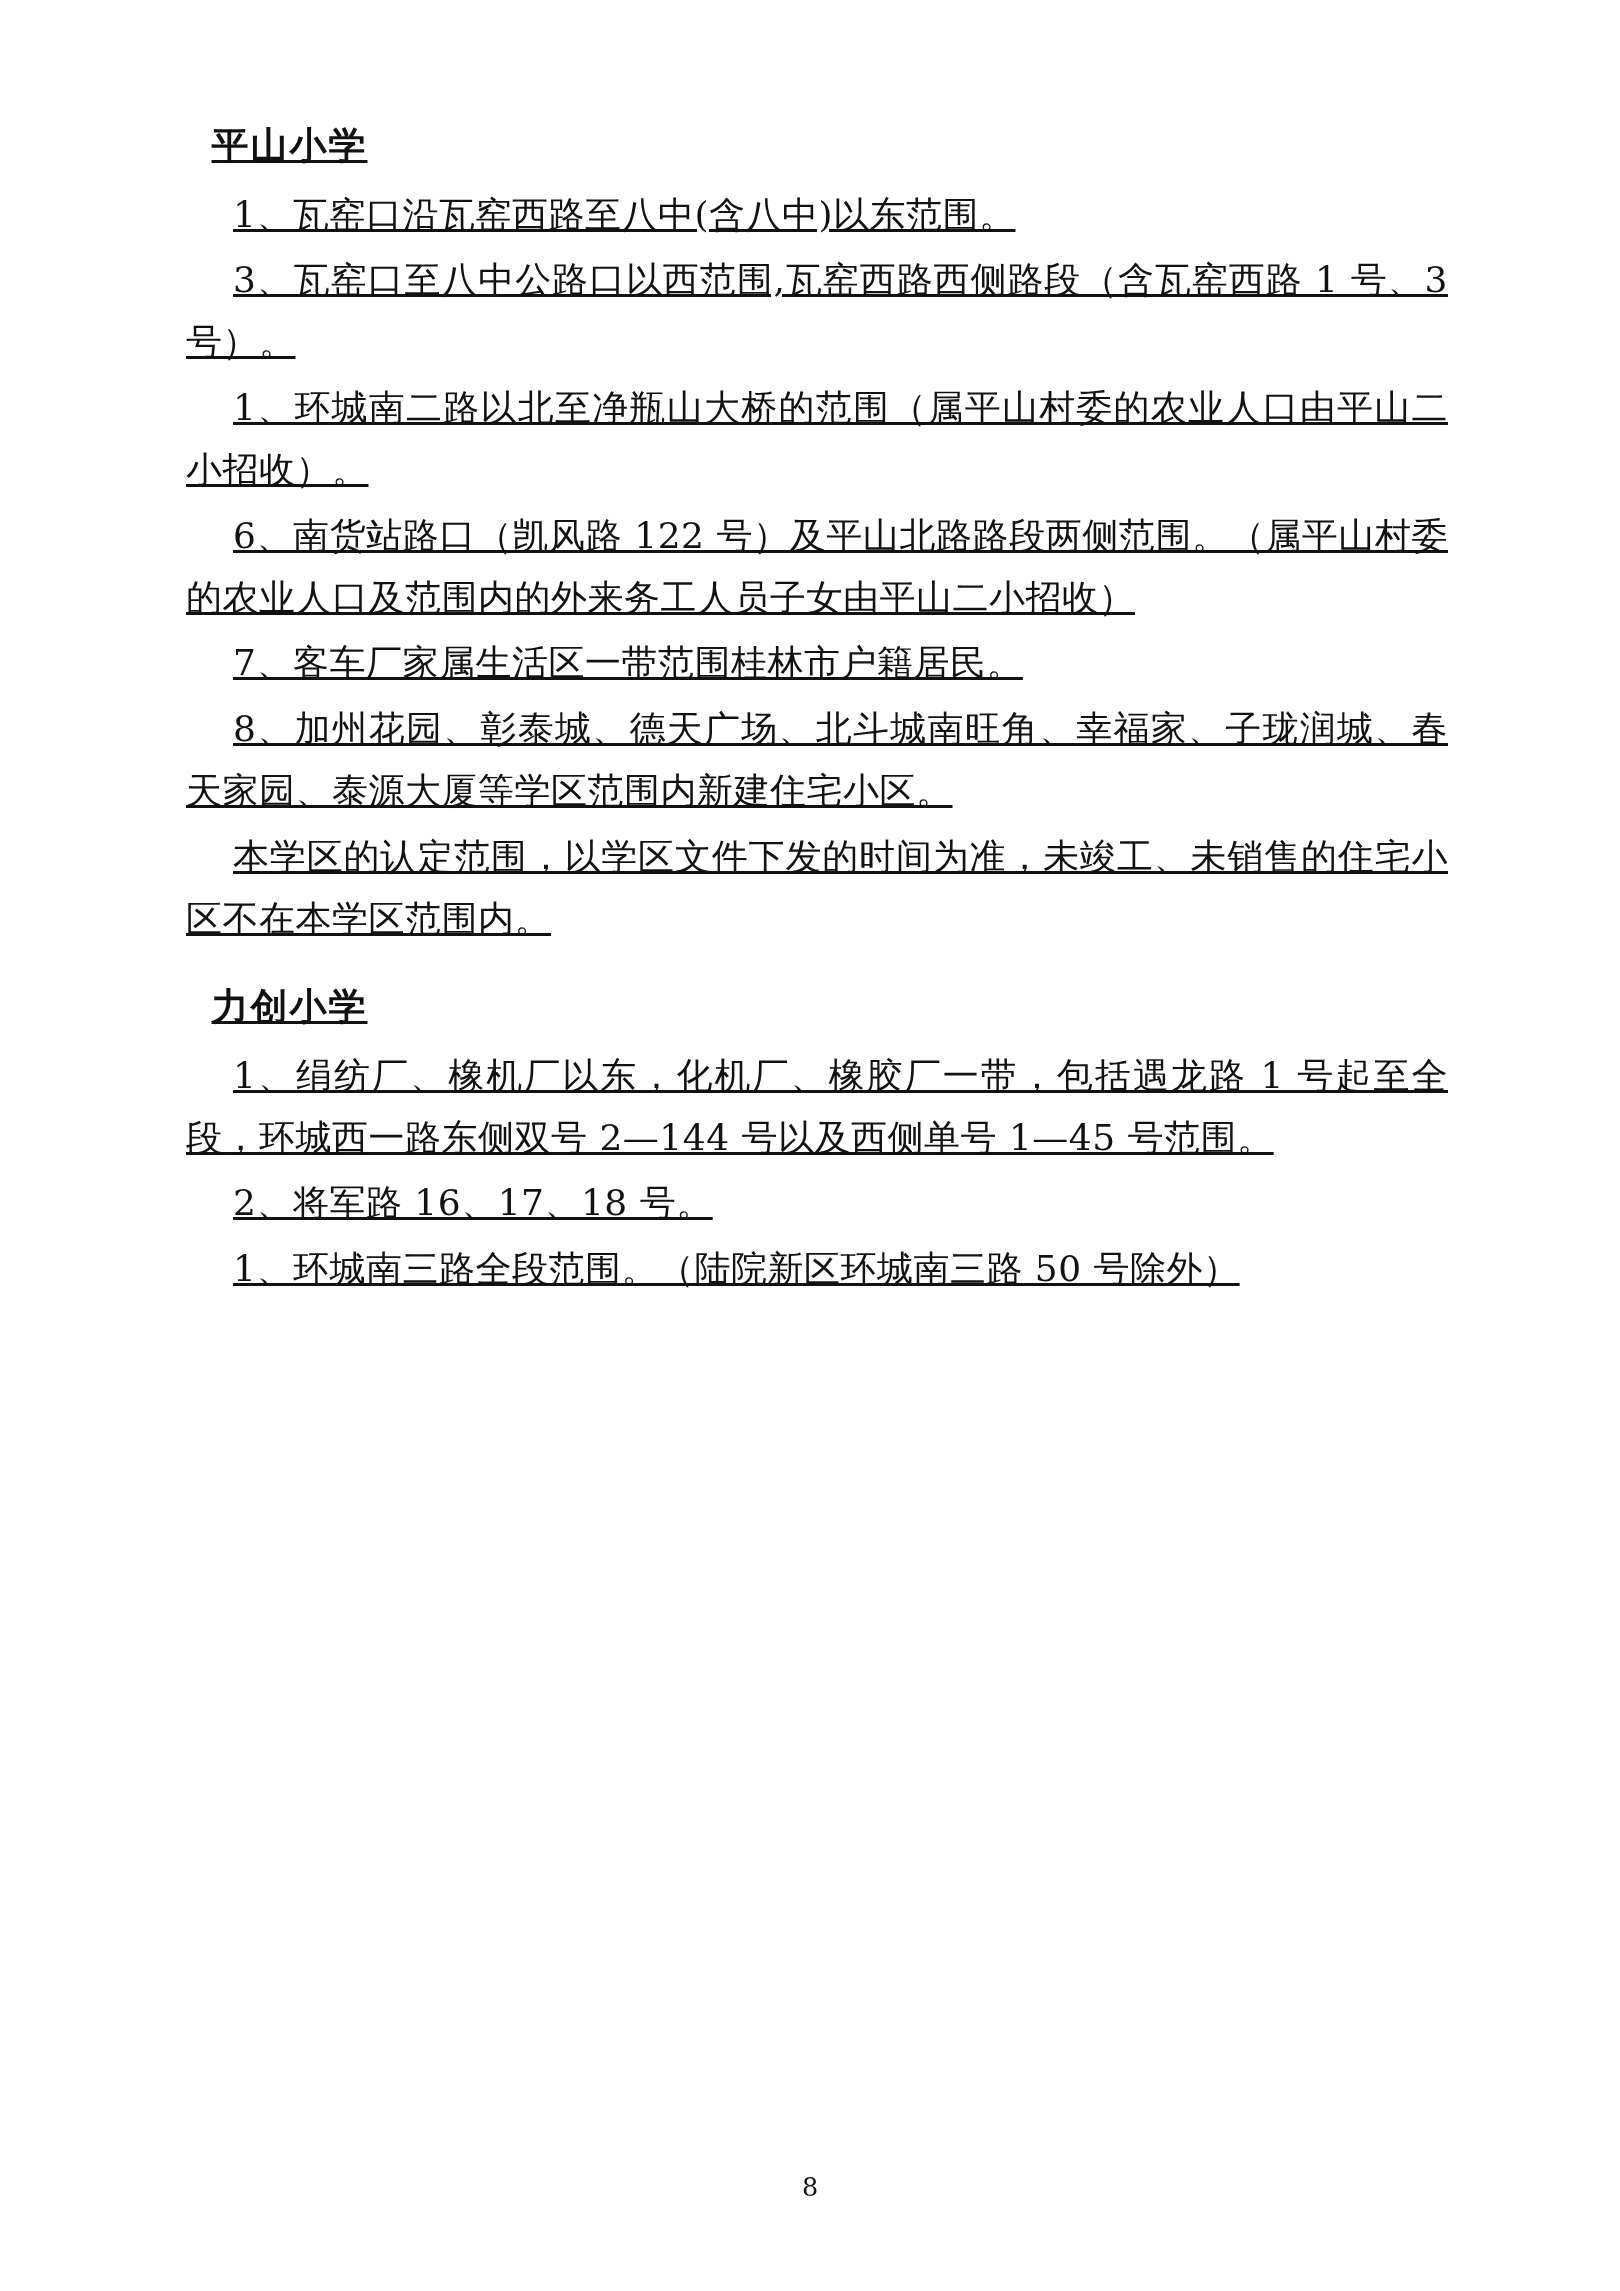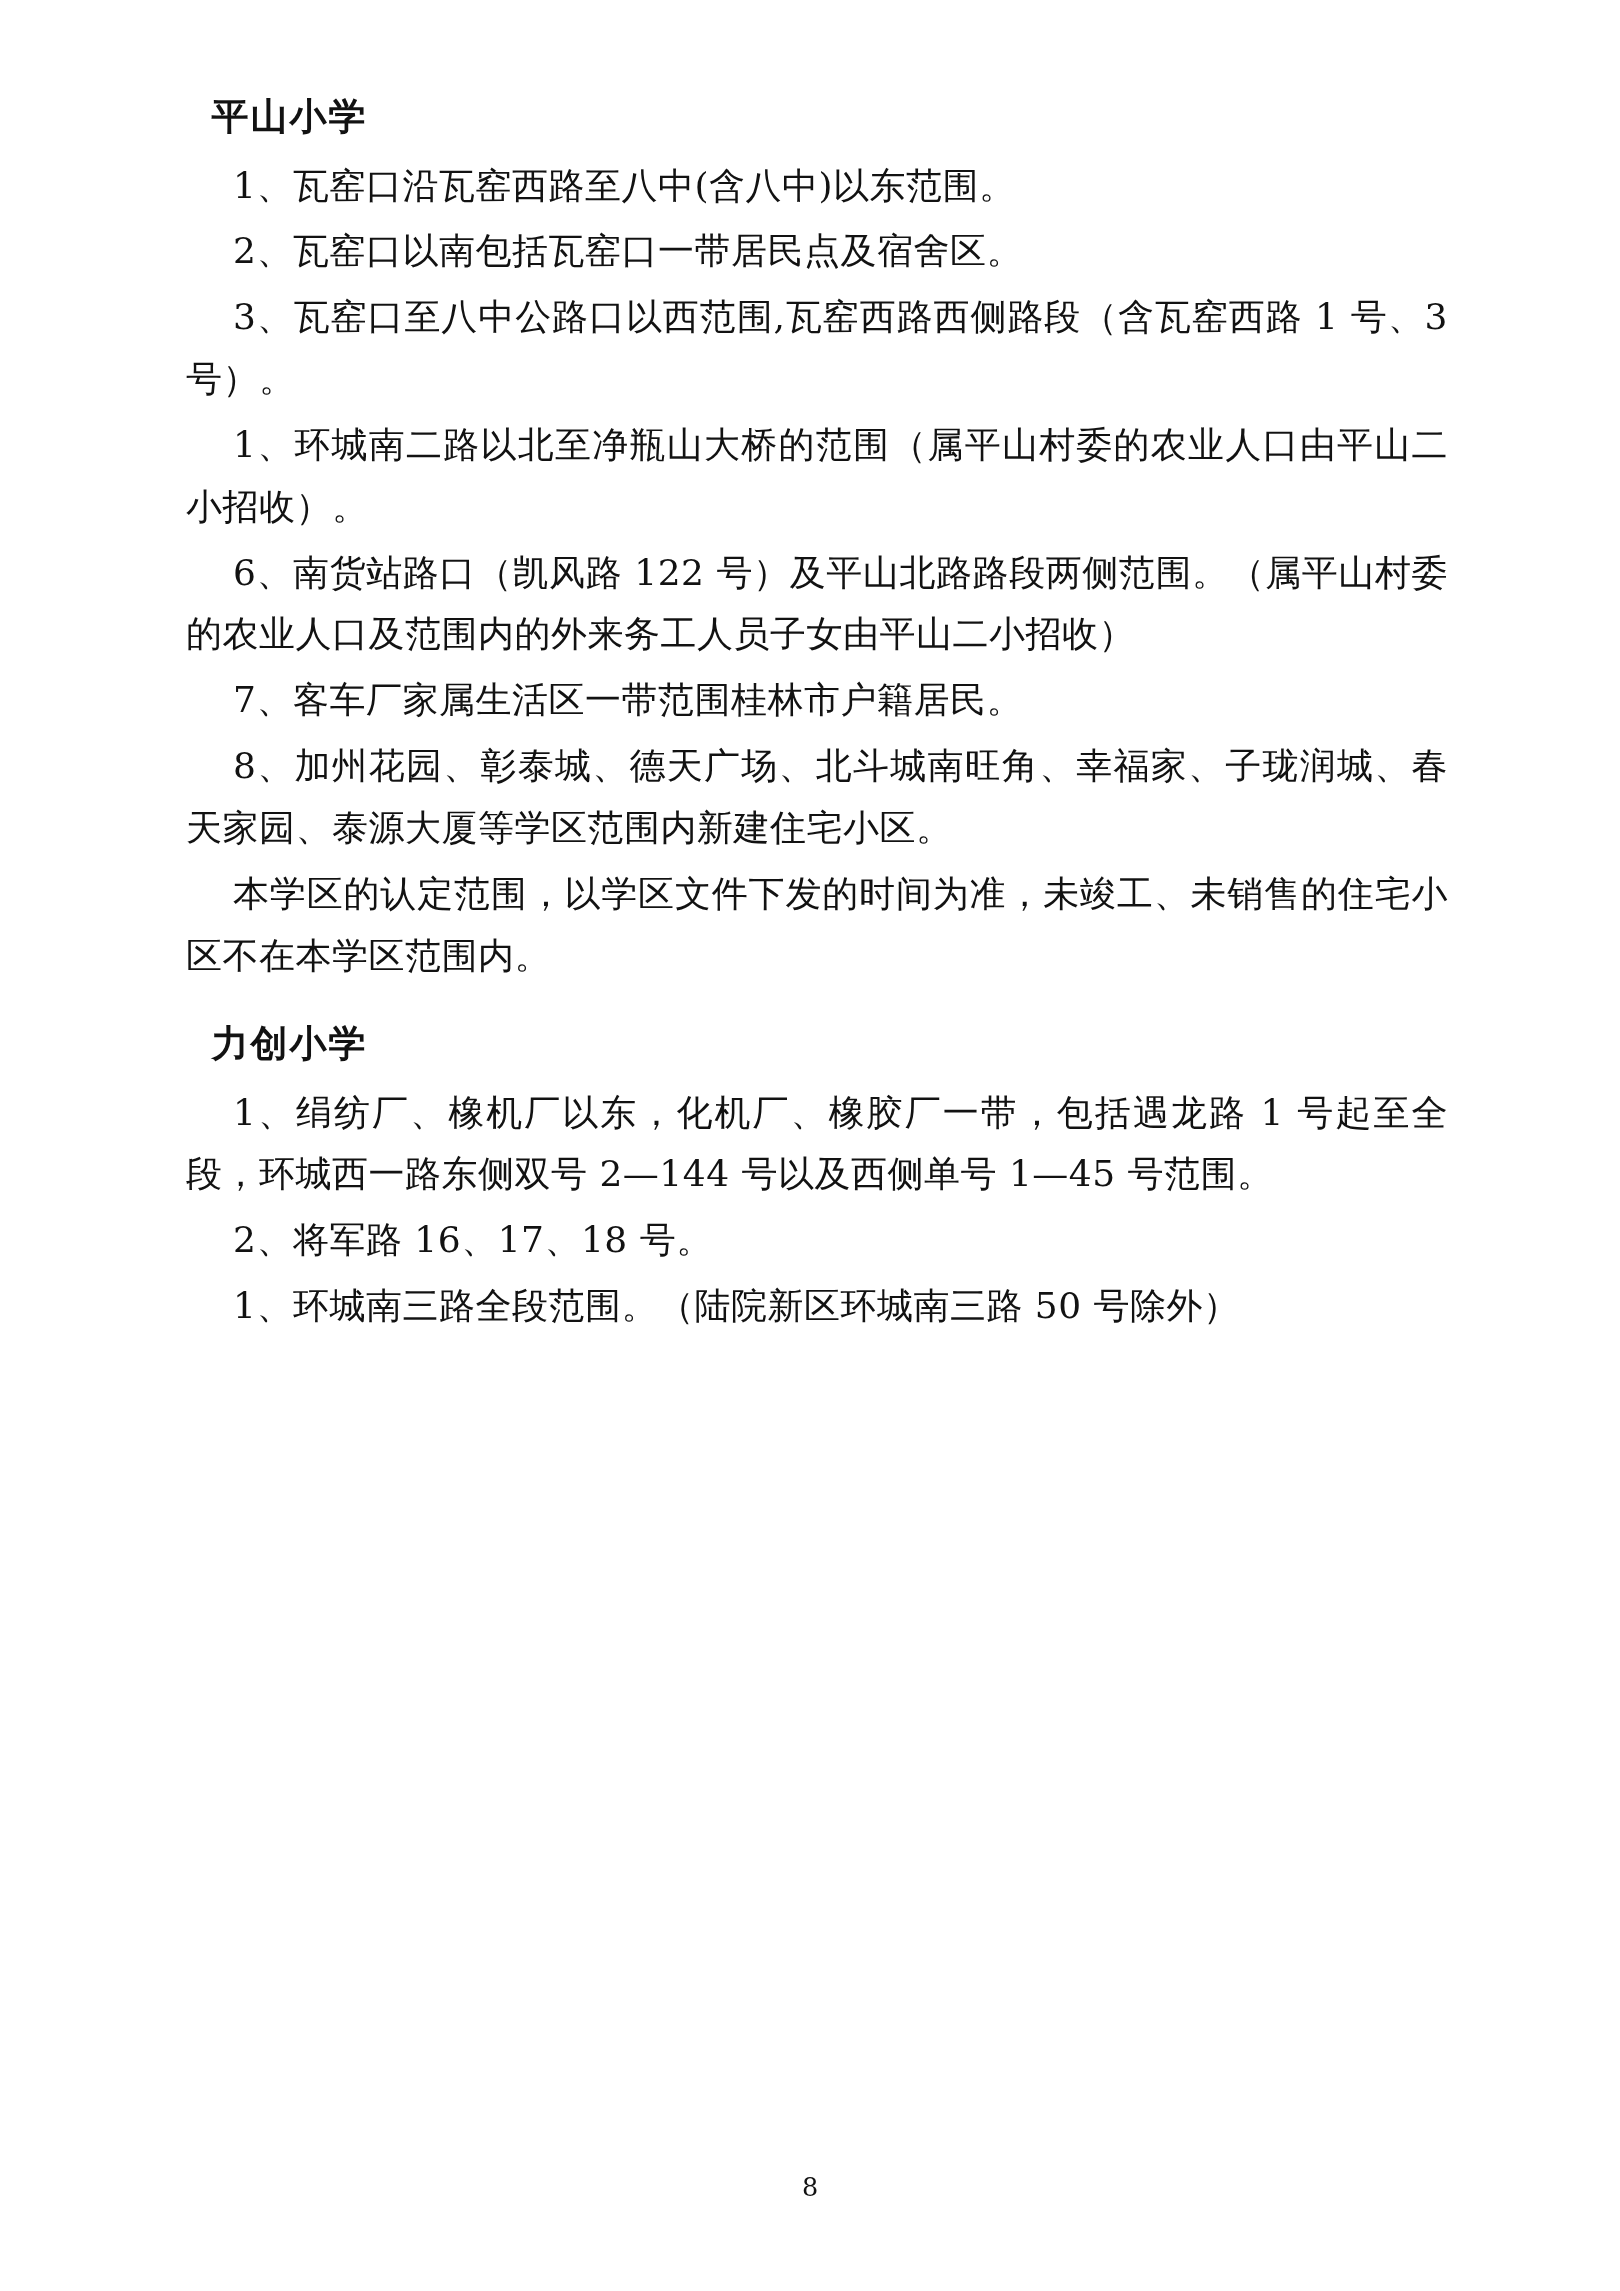--- a/index.html
+++ b/index.html
@@ -15,21 +15,22 @@
     position: relative;
     overflow: hidden;
   }
   .page {
     position: absolute;
     left: 0;
     top: 0;
     width: 1620px;
     height: 2292px;
     box-sizing: border-box;
-    padding: 85px 172px 59px 186px;
+    padding: 114px 172px 59px 186px;
+    text-decoration: underline;
   }
   .doc-body {
     font-size: 36px;
     line-height: 1.72;
     letter-spacing: 0.5px;
     text-align: justify;
   }
   .section-title {
     font-weight: bold;
     font-size: 37px;
@@ -61,21 +62,20 @@
 </style>
 </head>
 <body>
 
 <div class="page">
   <div class="doc-body">
 
     <h2 class="section-title">平山小学</h2>
 
     <p class="para">1、瓦窑口沿瓦窑西路至八中(含八中)以东范围。</p>
-    <p class="para">2、瓦窑口以南包括瓦窑口一带居民点及宿舍区。</p>
     <p class="para">3、瓦窑口至八中公路口以西范围,瓦窑西路西侧路段（含瓦窑西路 1 号、3 号）。</p>
     <p class="para">1、环城南二路以北至净瓶山大桥的范围（属平山村委的农业人口由平山二小招收）。</p>
     <p class="para">6、南货站路口（凯风路 122 号）及平山北路路段两侧范围。（属平山村委的农业人口及范围内的外来务工人员子女由平山二小招收）</p>
     <p class="para">7、客车厂家属生活区一带范围桂林市户籍居民。</p>
     <p class="para">8、加州花园、彰泰城、德天广场、北斗城南旺角、幸福家、子珑润城、春天家园、泰源大厦等学区范围内新建住宅小区。</p>
     <p class="para">本学区的认定范围，以学区文件下发的时间为准，未竣工、未销售的住宅小区不在本学区范围内。</p>
 
     <h2 class="section-title second">力创小学</h2>
 
     <p class="para">1、绢纺厂、橡机厂以东，化机厂、橡胶厂一带，包括遇龙路 1 号起至全段，环城西一路东侧双号 2—144 号以及西侧单号 1—45 号范围。</p>

